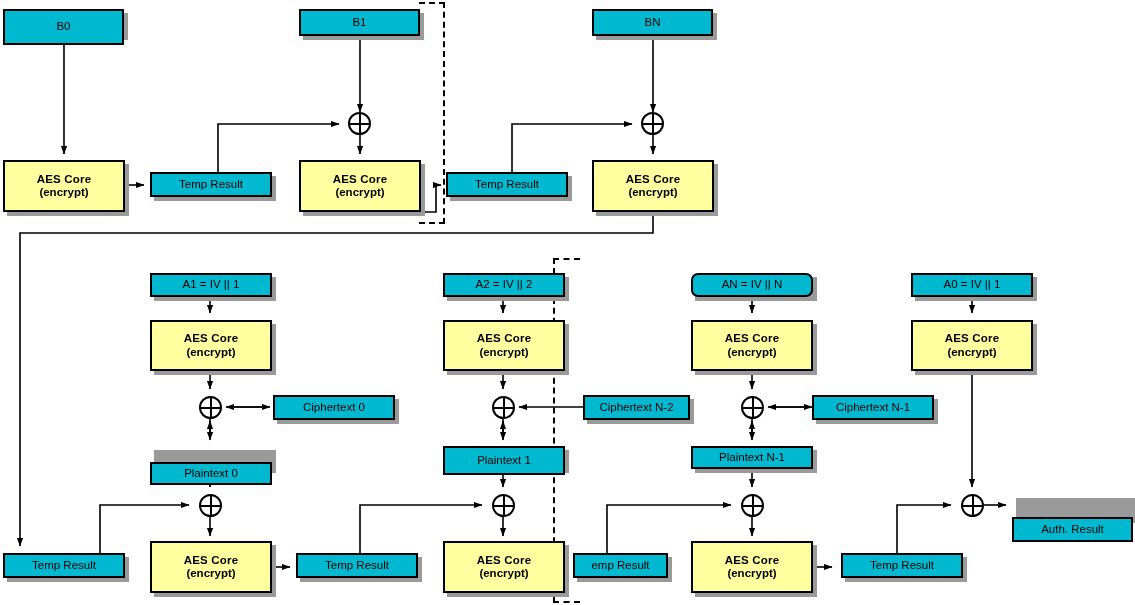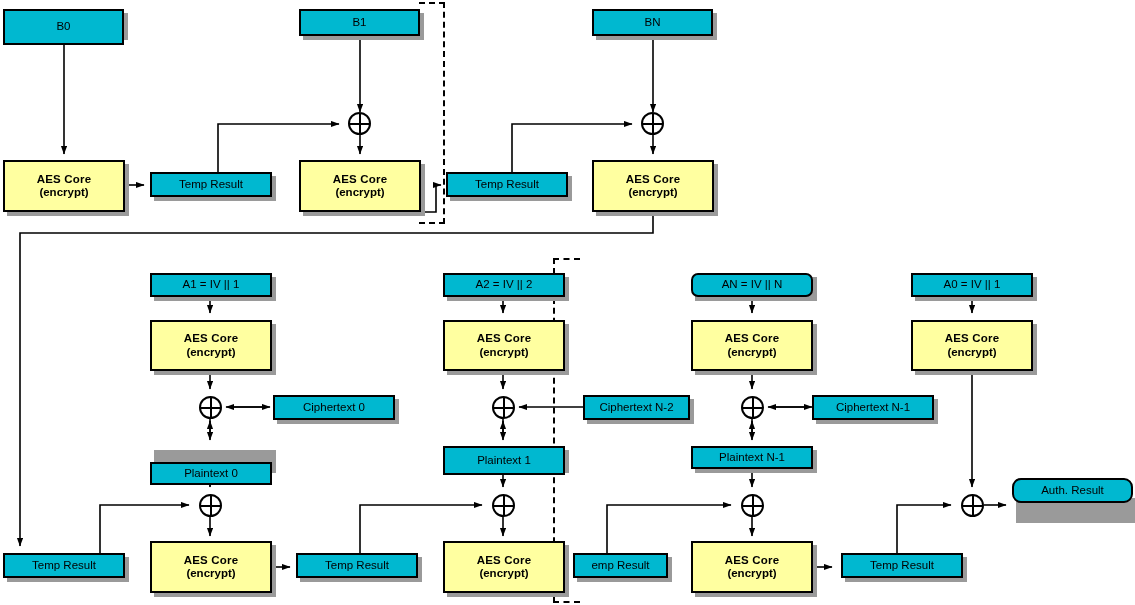--- a/index.html
+++ b/index.html
@@ -265,21 +265,21 @@
   <div class="box cyan" style="left:573px;top:553px;width:95px;height:25px;">
     <span class="t1">emp Result</span>
   </div>
 
   <div class="shadow" style="left:845px;top:557px;width:122px;height:25px;"></div>
   <div class="box cyan" style="left:841px;top:553px;width:122px;height:25px;">
     <span class="t1">Temp Result</span>
   </div>
 
   <div class="shadow" style="left:1016px;top:498px;width:121px;height:25px;"></div>
-  <div class="box cyan" style="left:1012px;top:478px;width:121px;height:25px;border-radius:9px;">
+  <div class="box cyan" style="left:1012px;top:517px;width:121px;height:25px;">
     <span class="t1">Auth. Result</span>
   </div>
 
   <div class="xor" style="left:199px;top:396px;"></div>
   <div class="xor" style="left:492px;top:396px;"></div>
   <div class="xor" style="left:741px;top:396px;"></div>
 
   <div class="xor" style="left:199px;top:494px;"></div>
   <div class="xor" style="left:492px;top:494px;"></div>
   <div class="xor" style="left:741px;top:494px;"></div>

